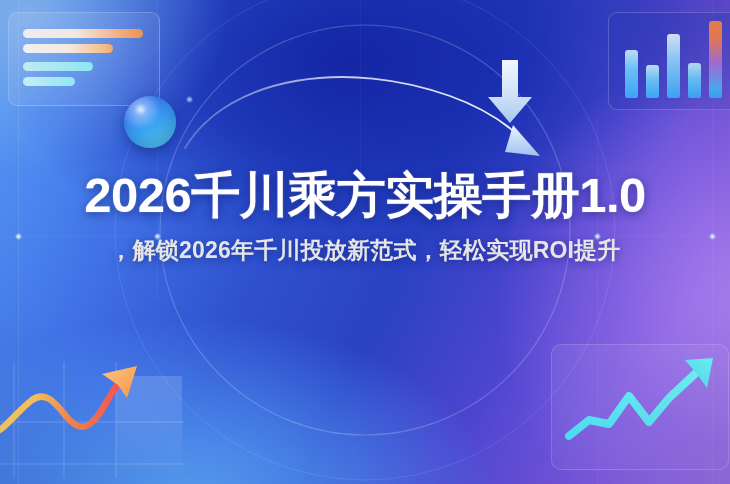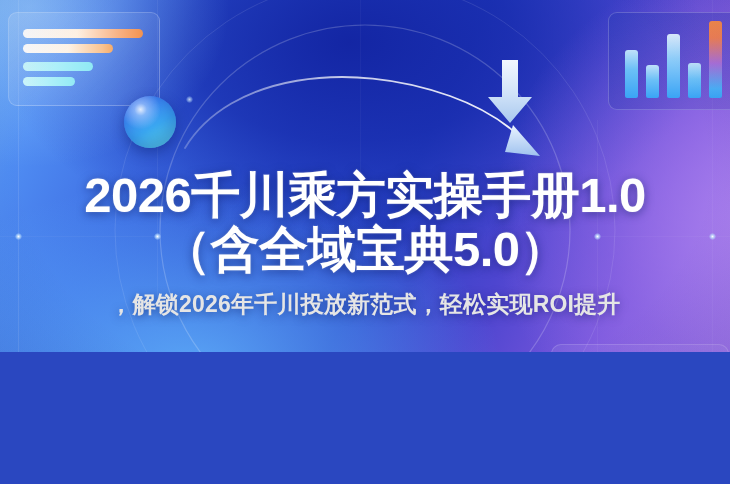--- a/index.html
+++ b/index.html
@@ -3,21 +3,21 @@
 <meta charset="utf-8">
 <title>2026千川乘方实操手册1.0</title>
 <style>
   html,body{margin:0;padding:0;}
   body{
     width:730px;height:484px;overflow:hidden;
     font-family:"Liberation Sans","DejaVu Sans",sans-serif;
     background:#2a47c0;
   }
   #banner{
-    position:relative;width:730px;height:352px;overflow:hidden;
+    position:relative;width:730px;height:484px;overflow:hidden;
     background:#2a47c0;
   }
   
   .bg-layer{position:absolute;inset:0;pointer-events:none;}
   .bg-base{
     background:
       linear-gradient(115deg,
         #63a6f5 0%,
         #4f8cf2 10%,
         #3f6fe4 24%,
@@ -232,17 +232,16 @@
       </linearGradient>
     </defs>
     <path d="M18,92 L38,76 L58,80 L78,52 L98,78 L118,54 L146,28" fill="none" stroke="url(#cyanGrad)" stroke-width="8" stroke-linecap="round" stroke-linejoin="round"></path>
     <path d="M134,16 L162,14 L156,44 L146,30 Z" fill="url(#cyanGrad)"></path>
   </svg>
 
   <div class="bg-layer bg-vignette"></div>
 
   <div id="text-block">
     <div class="title-line">2026千川乘方实操手册1.0</div>
-    <div class="title-line">（含全域宝典5.0）</div>
     <div id="subtitle">，解锁2026年千川投放新范式，轻松实现ROI提升</div>
   </div>
 
 </div>
 
 </body></html>

